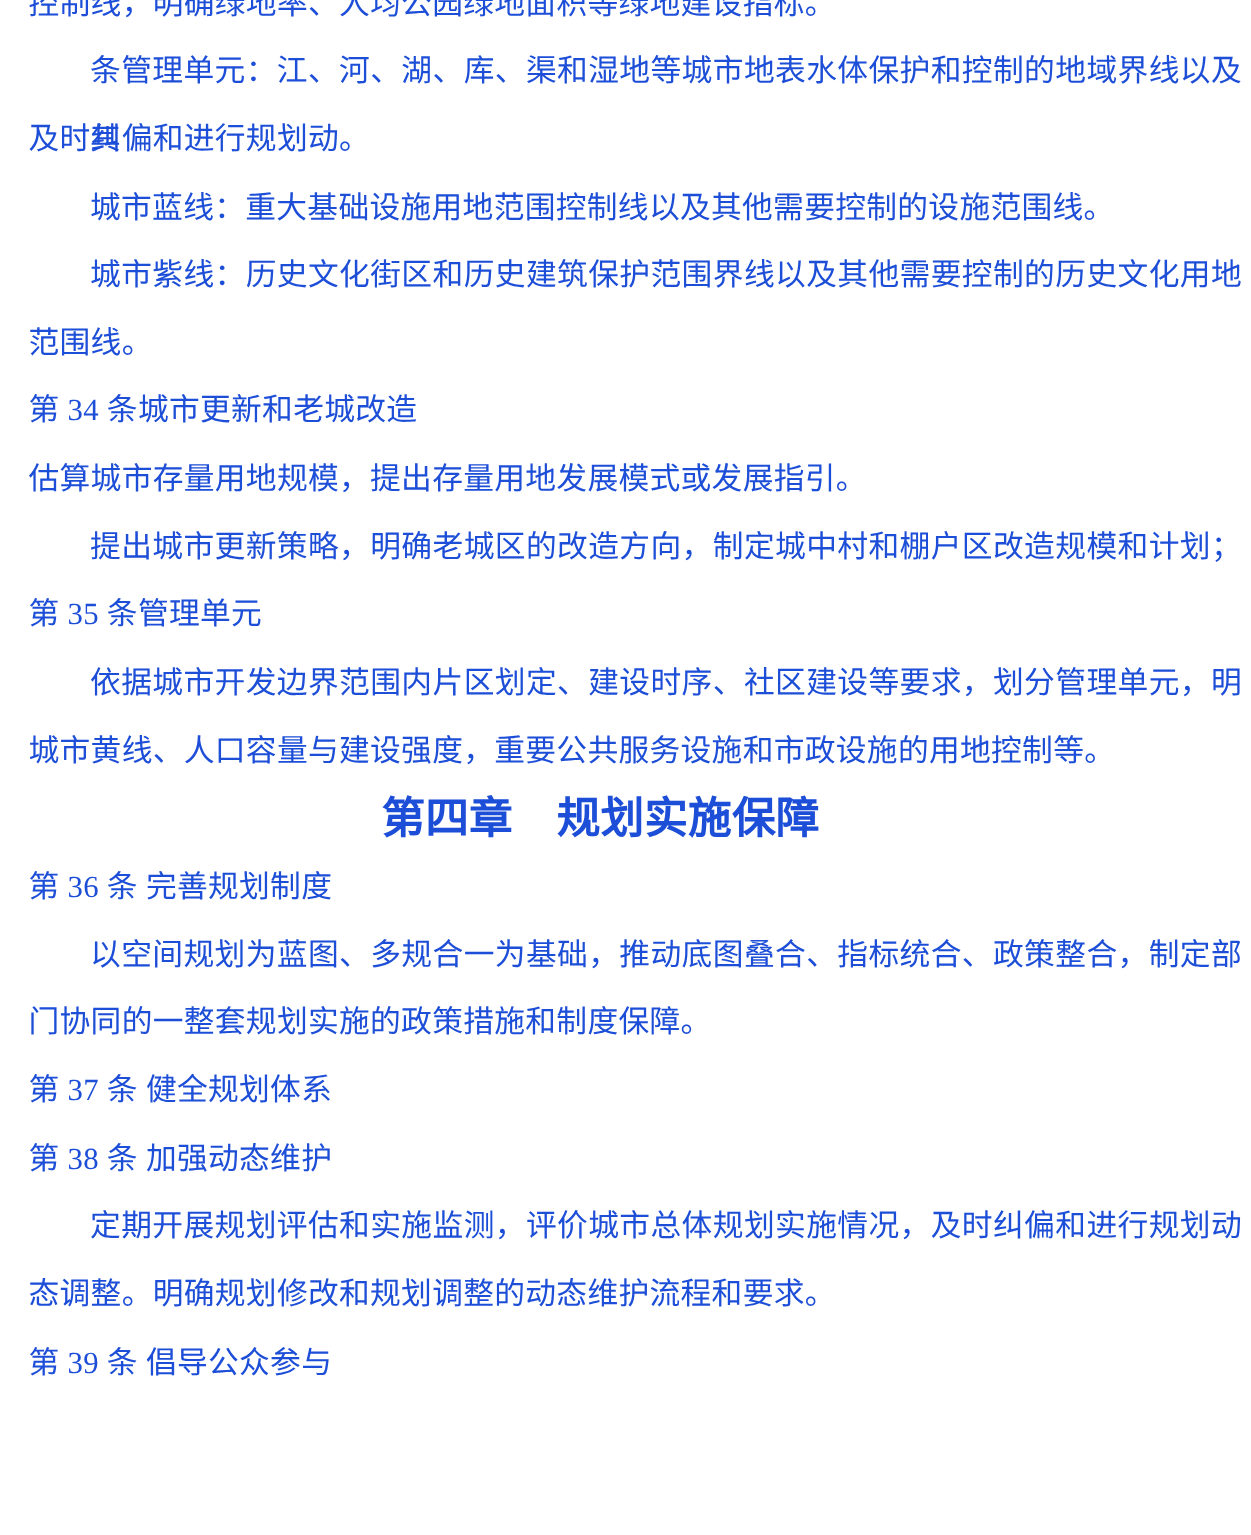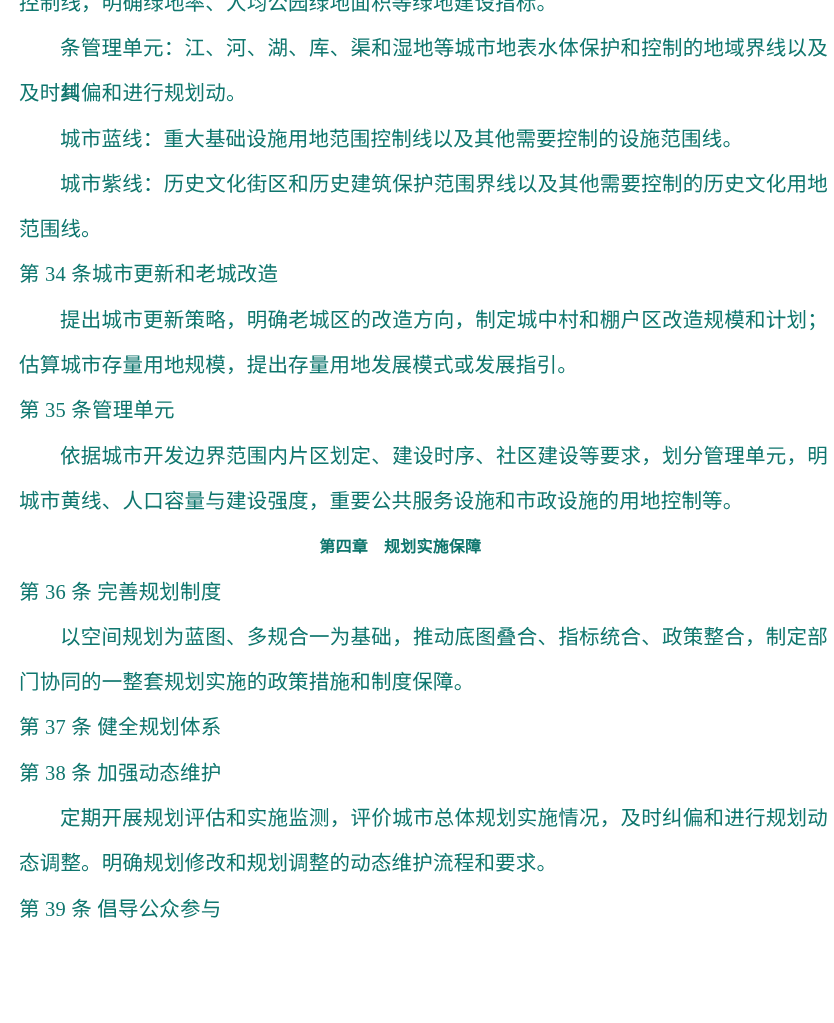--- a/index.html
+++ b/index.html
@@ -32,38 +32,38 @@
   }
   .line.justify {
     text-align: justify;
     text-align-last: justify;
     text-justify: inter-character;
   }
   .line.chapter {
     text-align: center;
     text-align-last: center;
     font-weight: bold;
-    font-size: 16px;
+    font-size: 29px;
     margin-right: 46px;
   }
 </style>
 </head>
 <body style="background: rgb(255, 255, 255);">
 
-<div class="page" style="color: #0f766e; background: rgb(255, 255, 255);">
+<div class="page" style="color: #1d4ed8; background: rgb(255, 255, 255);">
   <div class="content">
       <div class="line">控制线，明确绿地率、人均公园绿地面积等绿地建设指标。</div>
       <div class="line indent justify">条管理单元：江、河、湖、库、渠和湿地等城市地表水体保护和控制的地域界线以及其</div>
       <div class="line">及时纠偏和进行规划动。</div>
       <div class="line indent">城市蓝线：重大基础设施用地范围控制线以及其他需要控制的设施范围线。</div>
       <div class="line indent justify">城市紫线：历史文化街区和历史建筑保护范围界线以及其他需要控制的历史文化用地</div>
       <div class="line">范围线。</div>
       <div class="line">第 34 条城市更新和老城改造</div>
+      <div class="line">估算城市存量用地规模，提出存量用地发展模式或发展指引。</div>
       <div class="line indent justify">提出城市更新策略，明确老城区的改造方向，制定城中村和棚户区改造规模和计划；</div>
-      <div class="line">估算城市存量用地规模，提出存量用地发展模式或发展指引。</div>
       <div class="line">第 35 条管理单元</div>
       <div class="line indent justify">依据城市开发边界范围内片区划定、建设时序、社区建设等要求，划分管理单元，明</div>
       <div class="line">城市黄线、人口容量与建设强度，重要公共服务设施和市政设施的用地控制等。</div>
       <div class="line chapter">第四章　规划实施保障</div>
       <div class="line">第 36 条 完善规划制度</div>
       <div class="line indent justify">以空间规划为蓝图、多规合一为基础，推动底图叠合、指标统合、政策整合，制定部</div>
       <div class="line">门协同的一整套规划实施的政策措施和制度保障。</div>
       <div class="line">第 37 条 健全规划体系</div>
       <div class="line">第 38 条 加强动态维护</div>
       <div class="line indent justify">定期开展规划评估和实施监测，评价城市总体规划实施情况，及时纠偏和进行规划动</div>

